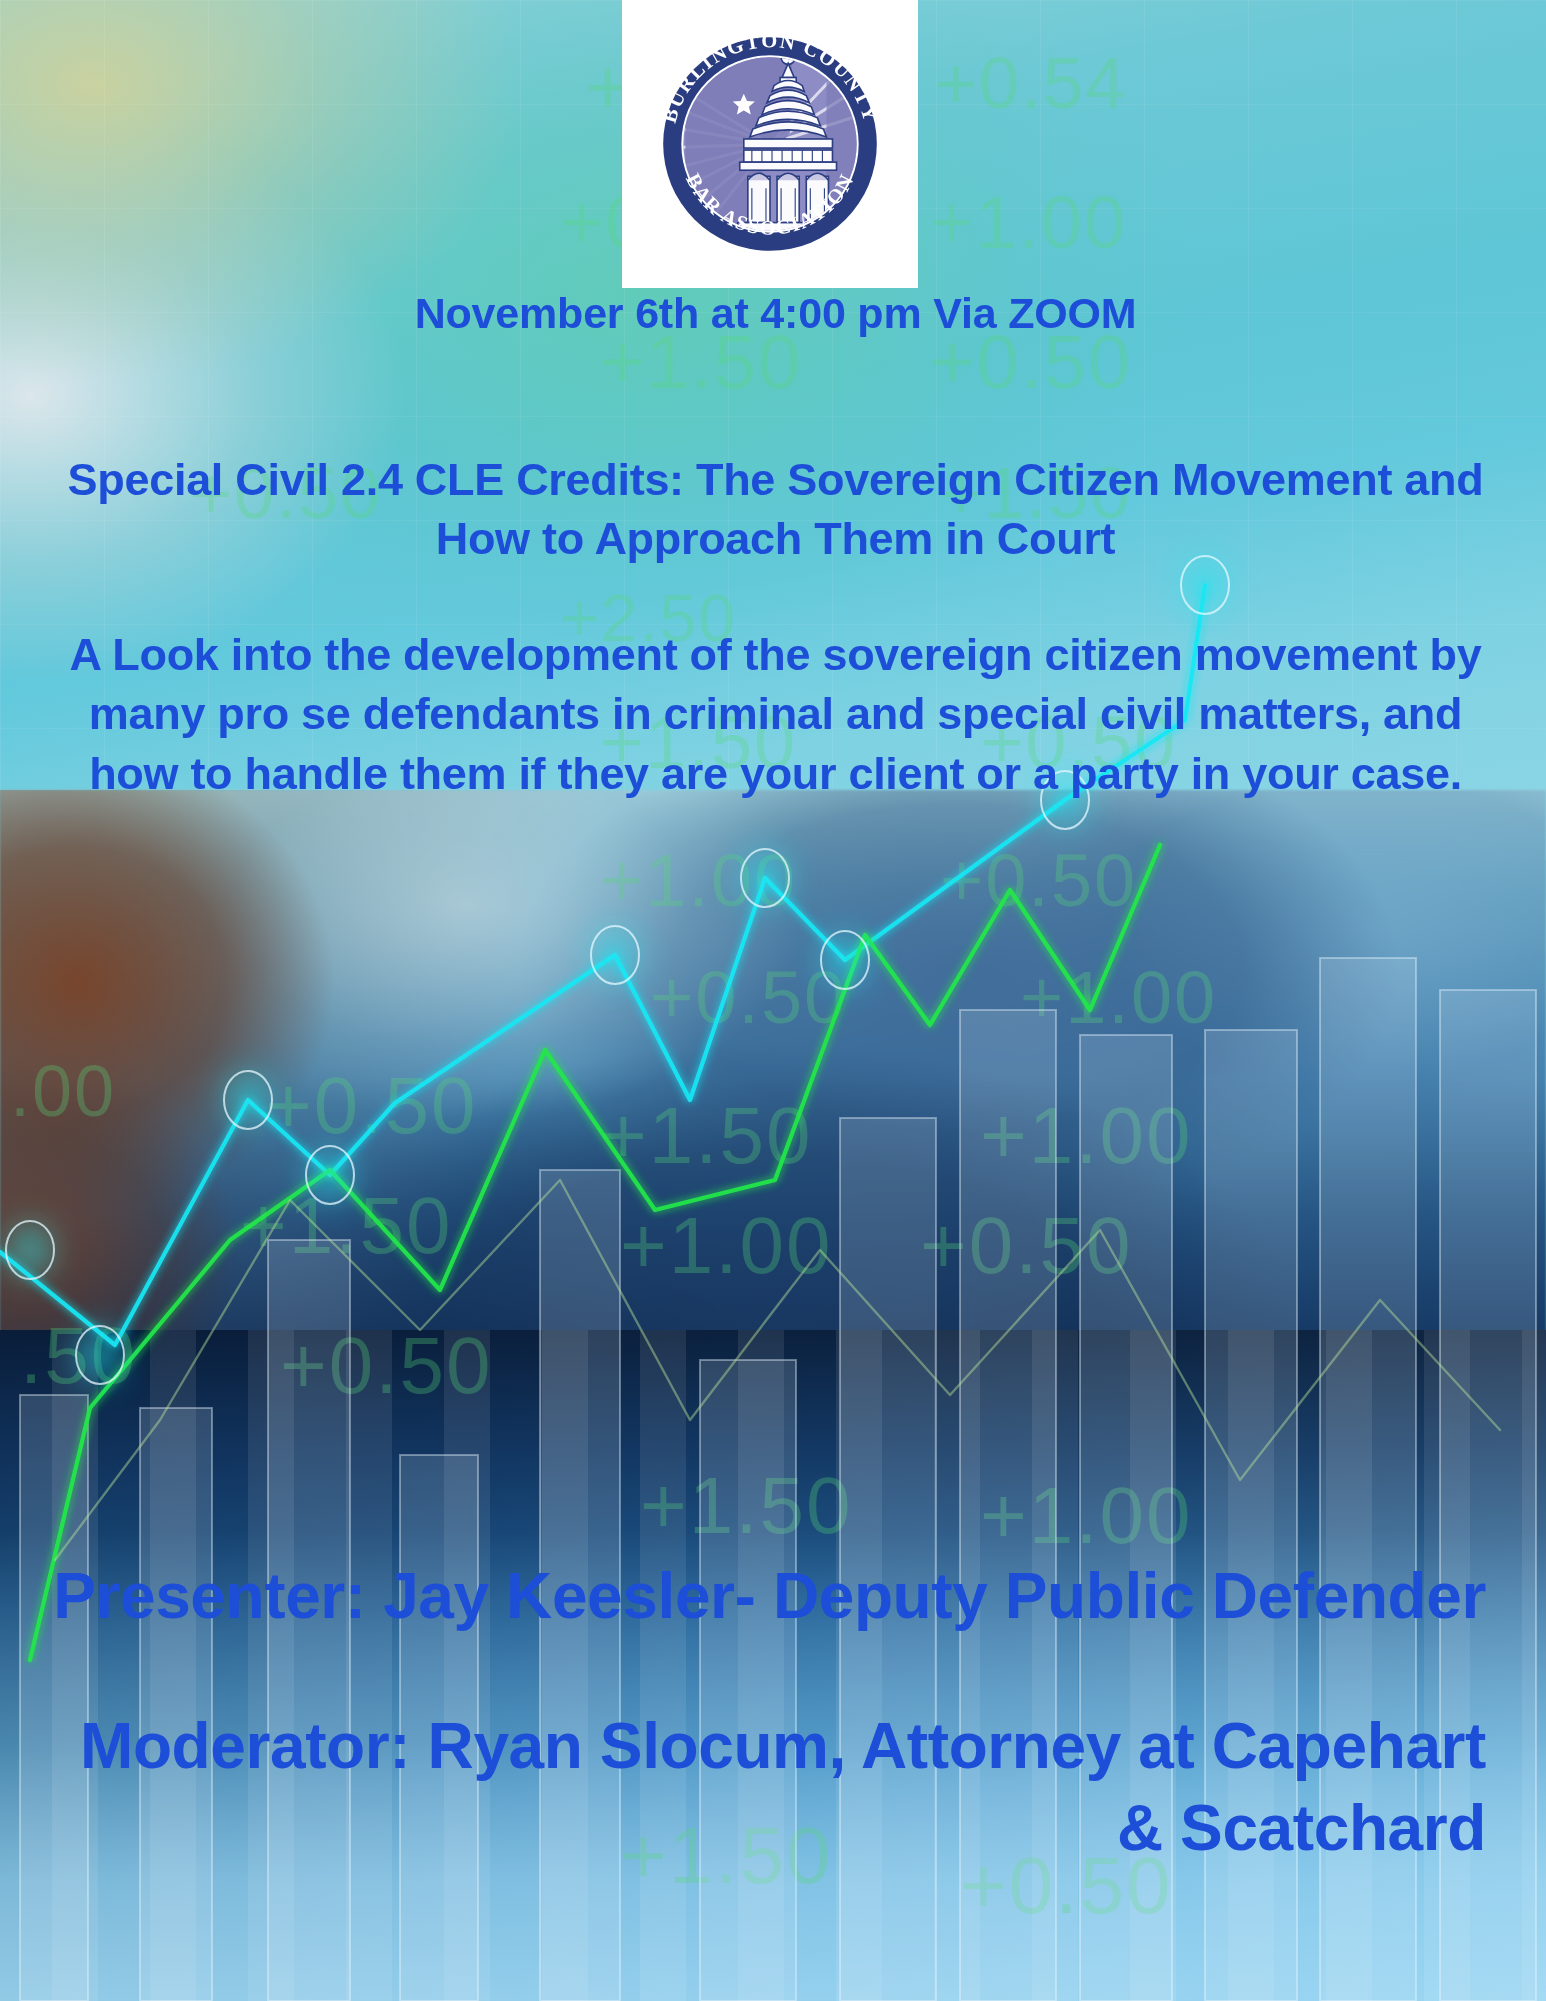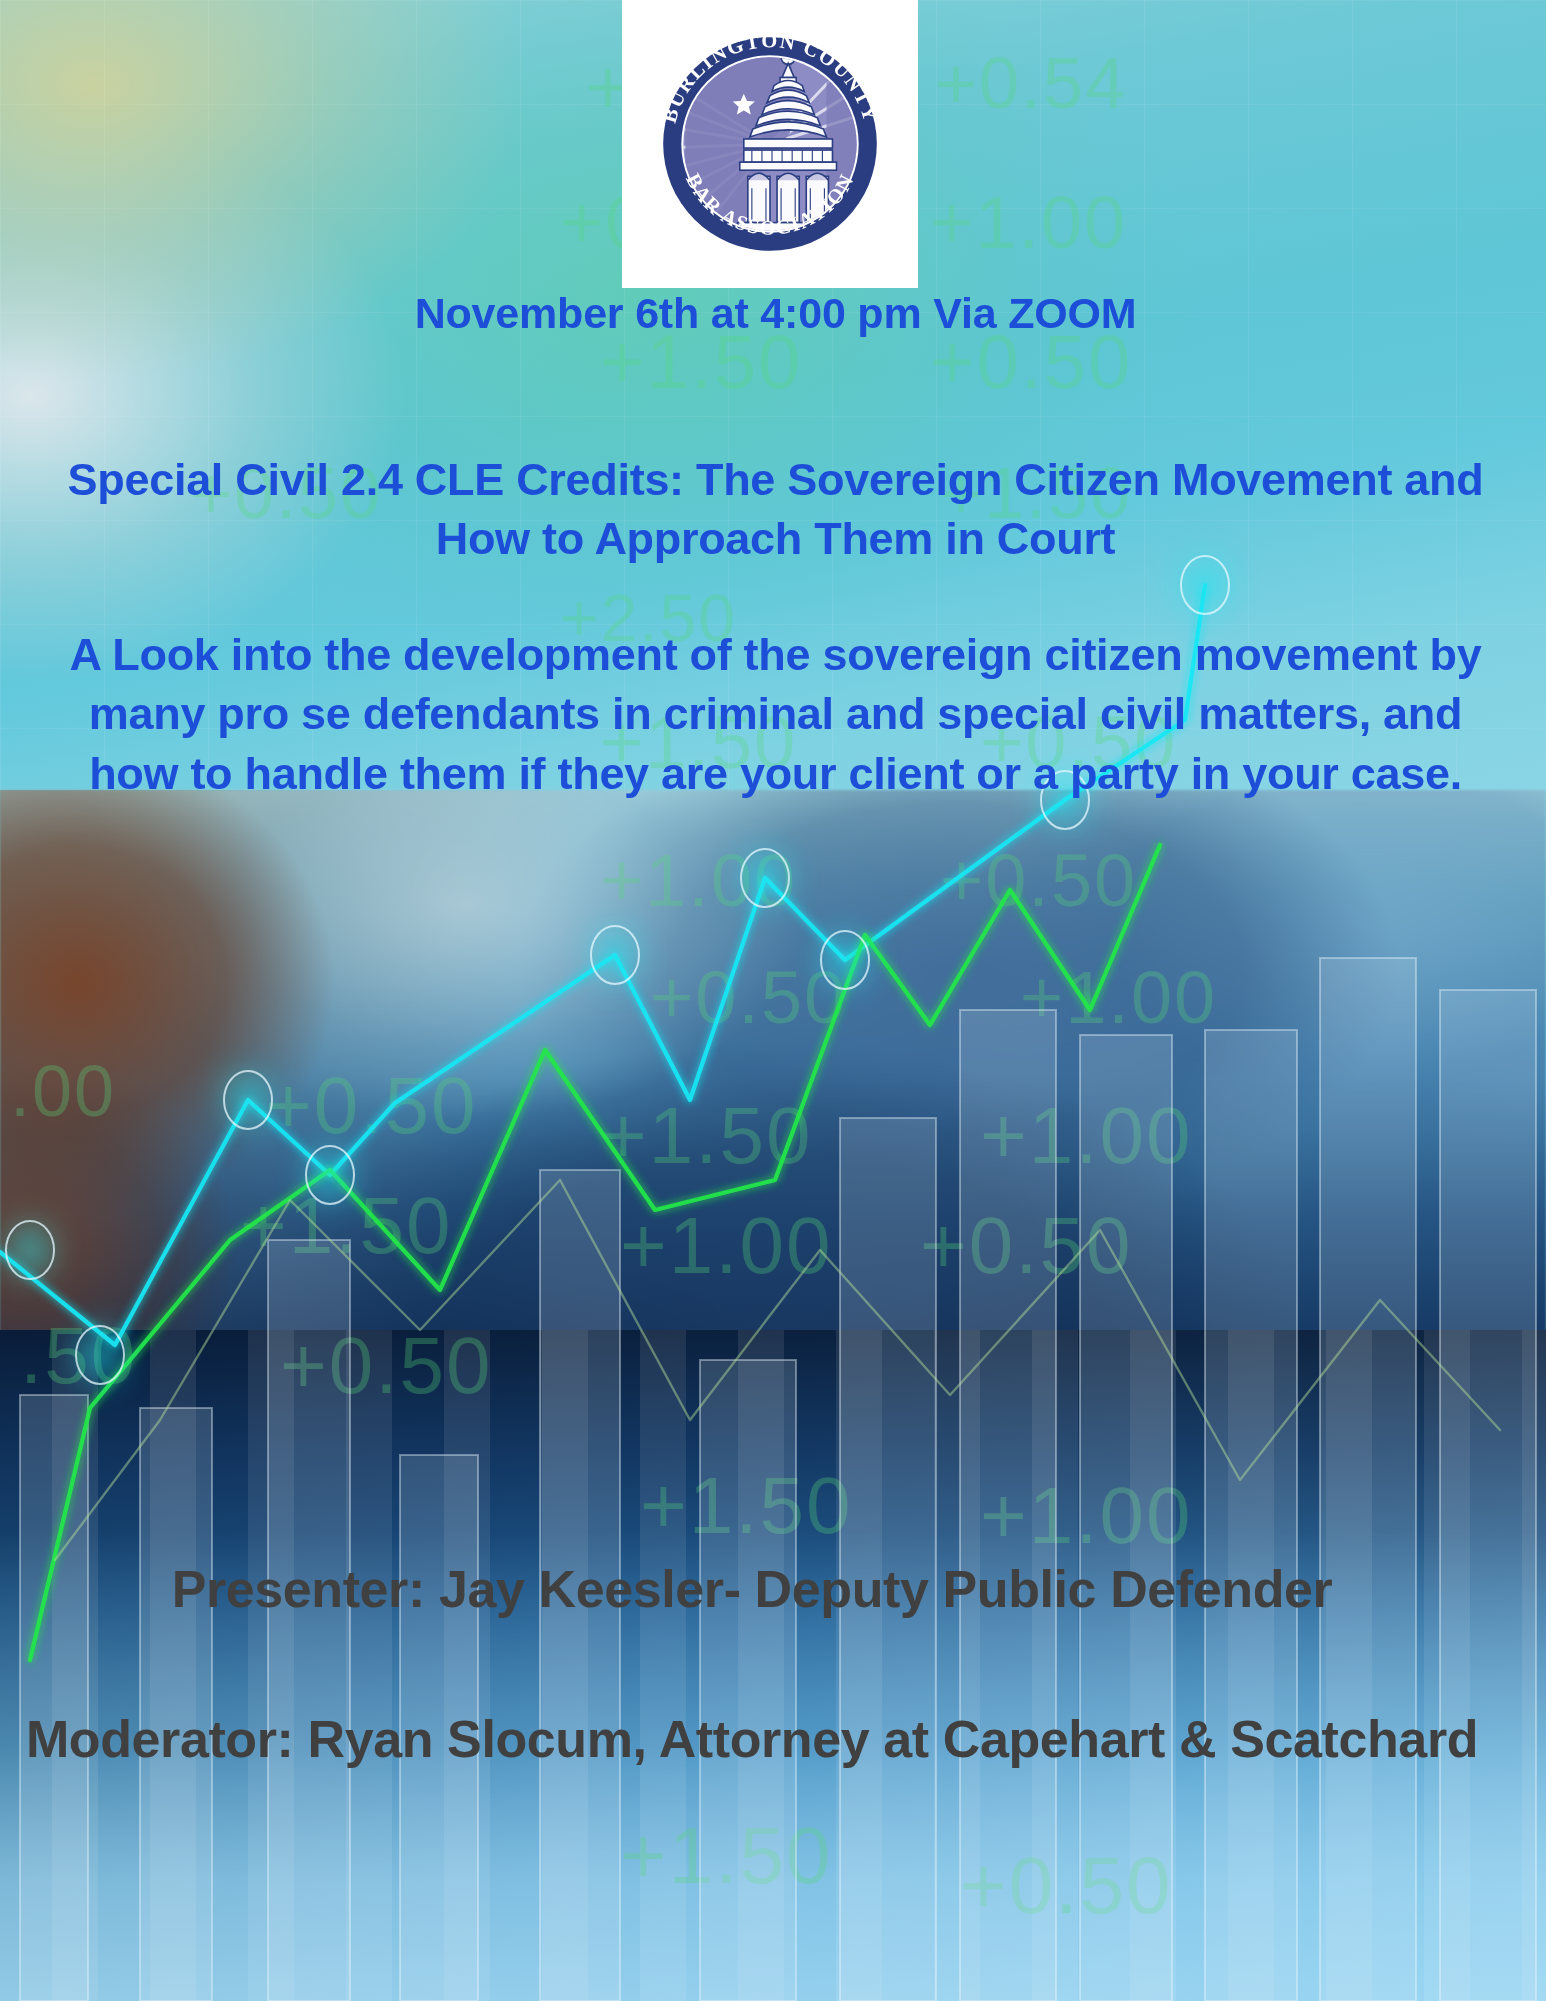--- a/index.html
+++ b/index.html
@@ -152,25 +152,25 @@
     font-size: 45px;
     line-height: 1.32;
     letter-spacing: -0.3px;
     padding: 0 36px;
   }
 
   .credit-line {
     position: absolute;
     left: 18px;
     right: 60px;
-    text-align: center;
-    color: #404040;
+    text-align: right;
+    color: #1d4ed8;
     font-family: "Liberation Sans", sans-serif;
     font-weight: bold;
-    font-size: 52px;
+    font-size: 64px;
     line-height: 1.28;
     letter-spacing: -0.4px;
   }
   #presenter-line { top: 1556px; }
   #moderator-line { top: 1685px; margin-top: 21px; }
 </style>
 </head>
 <body>
 
 <div id="flyer">

